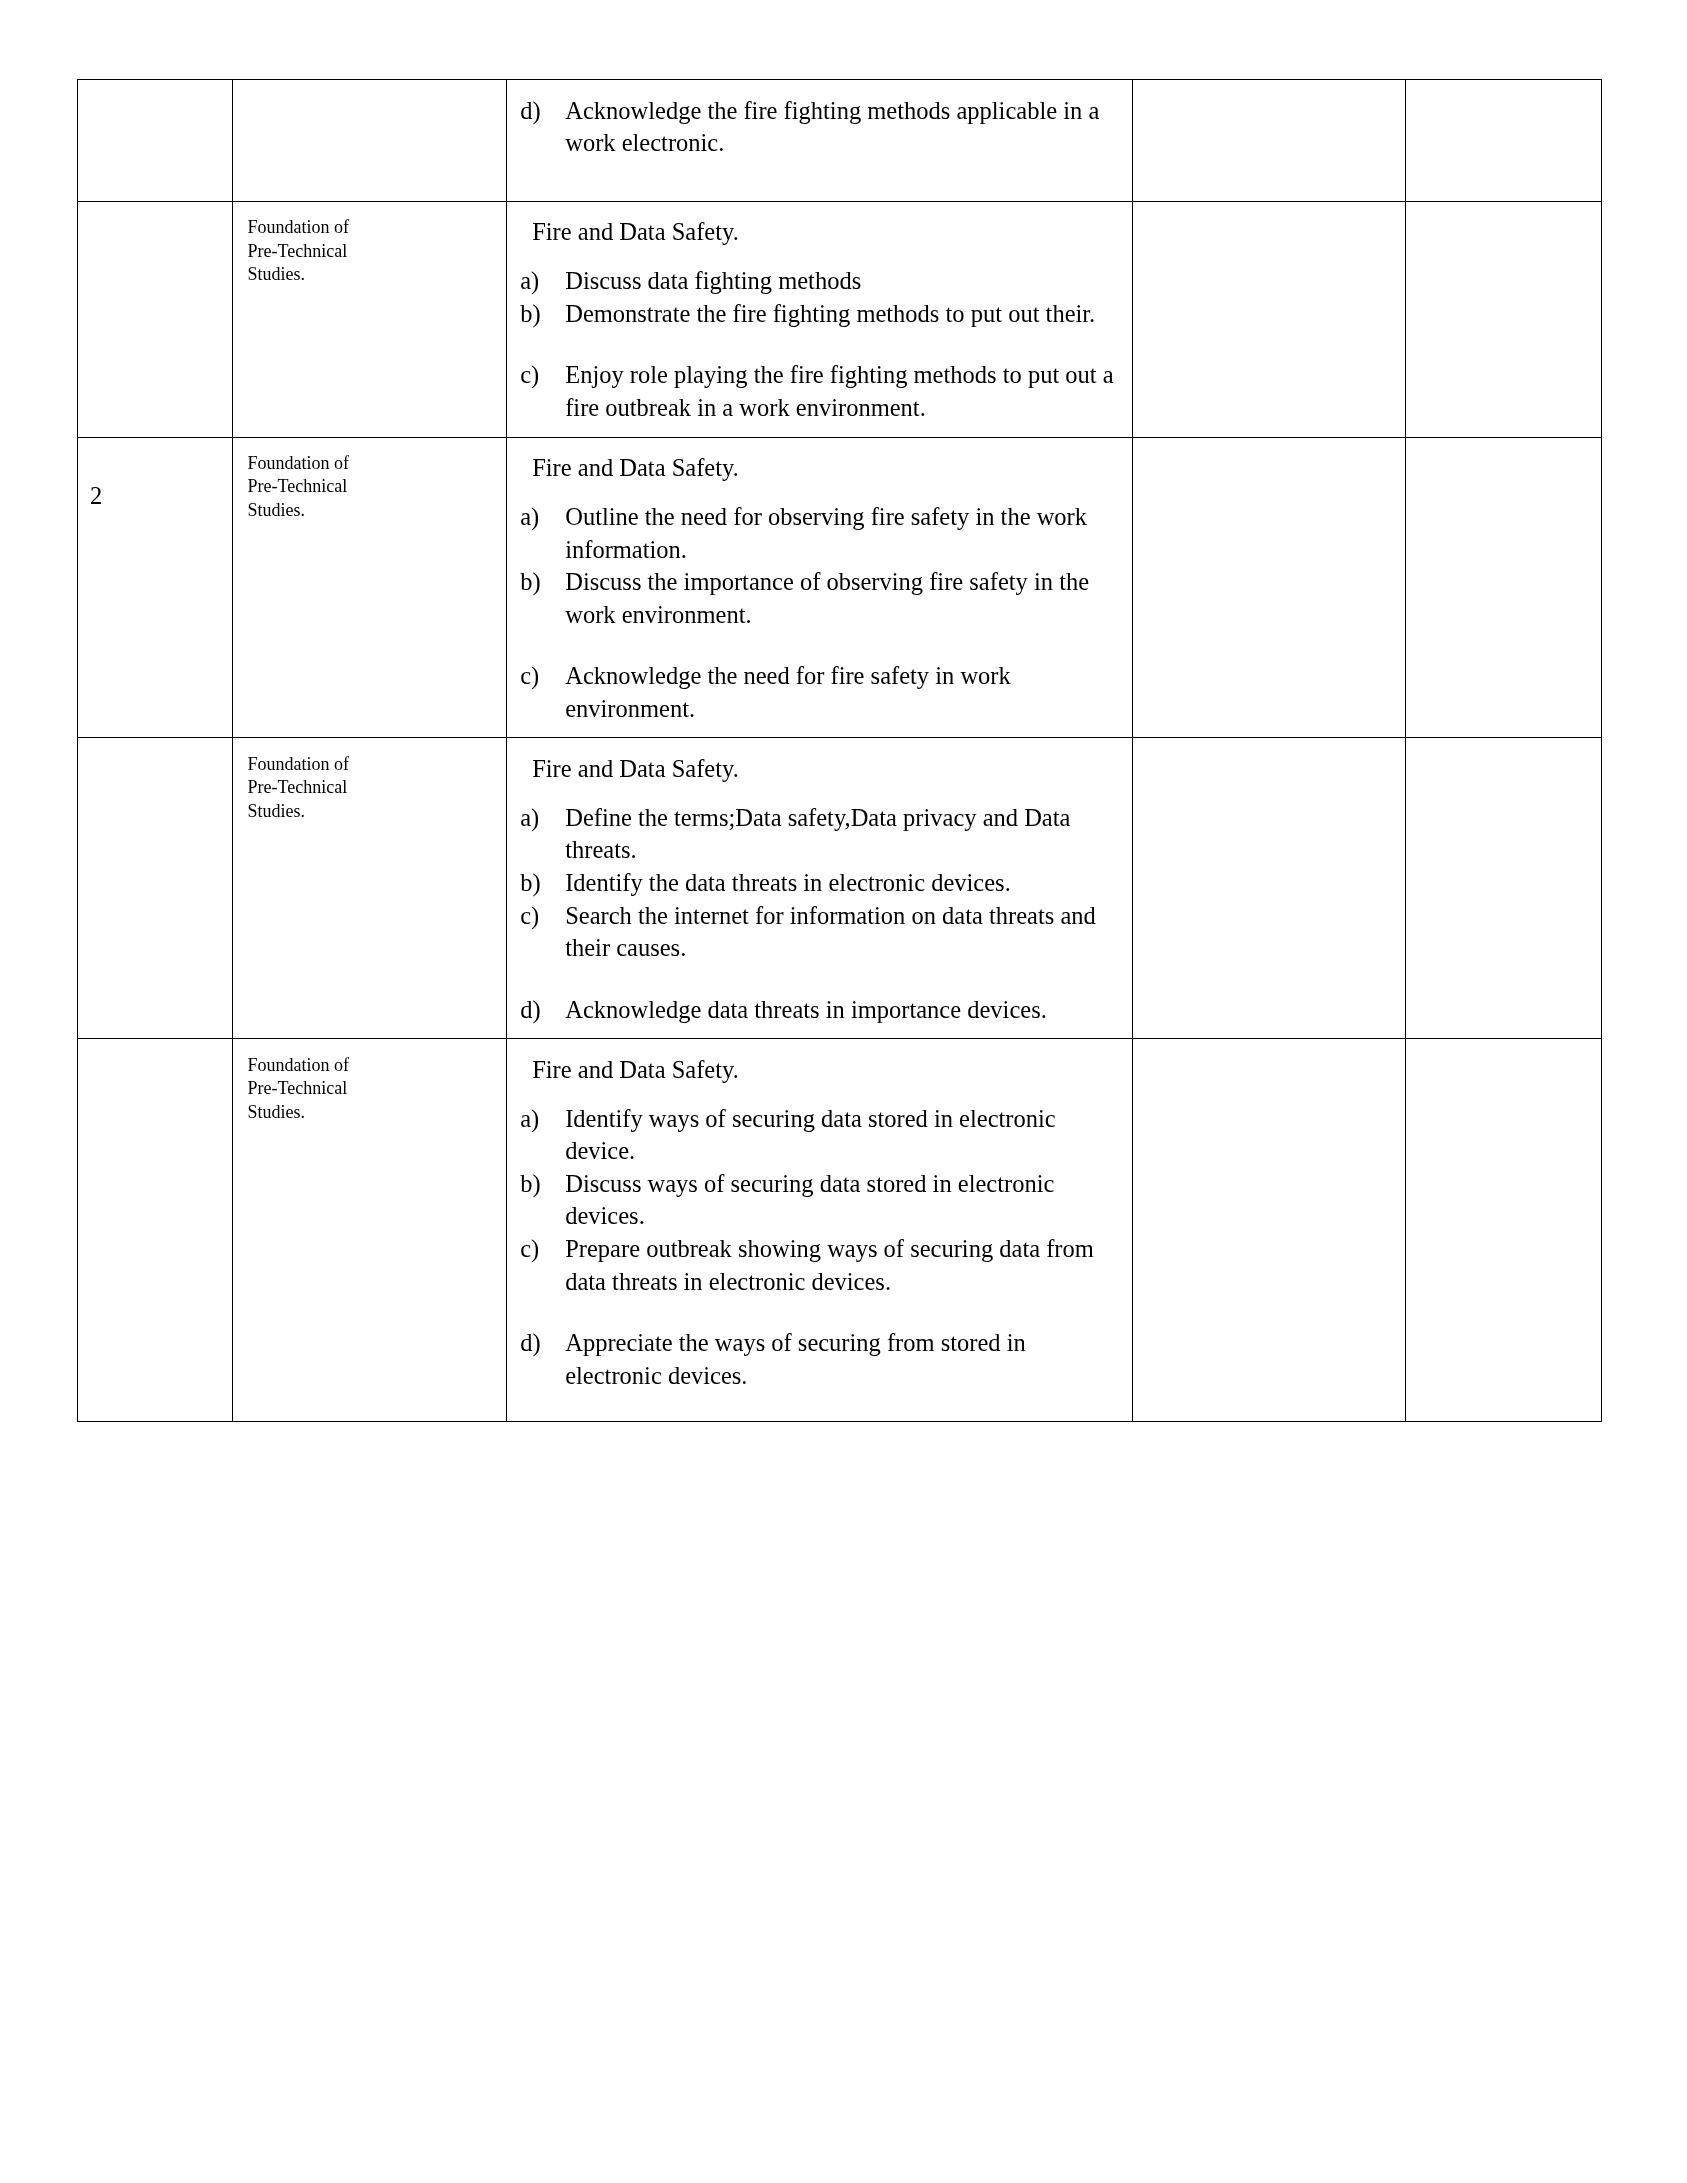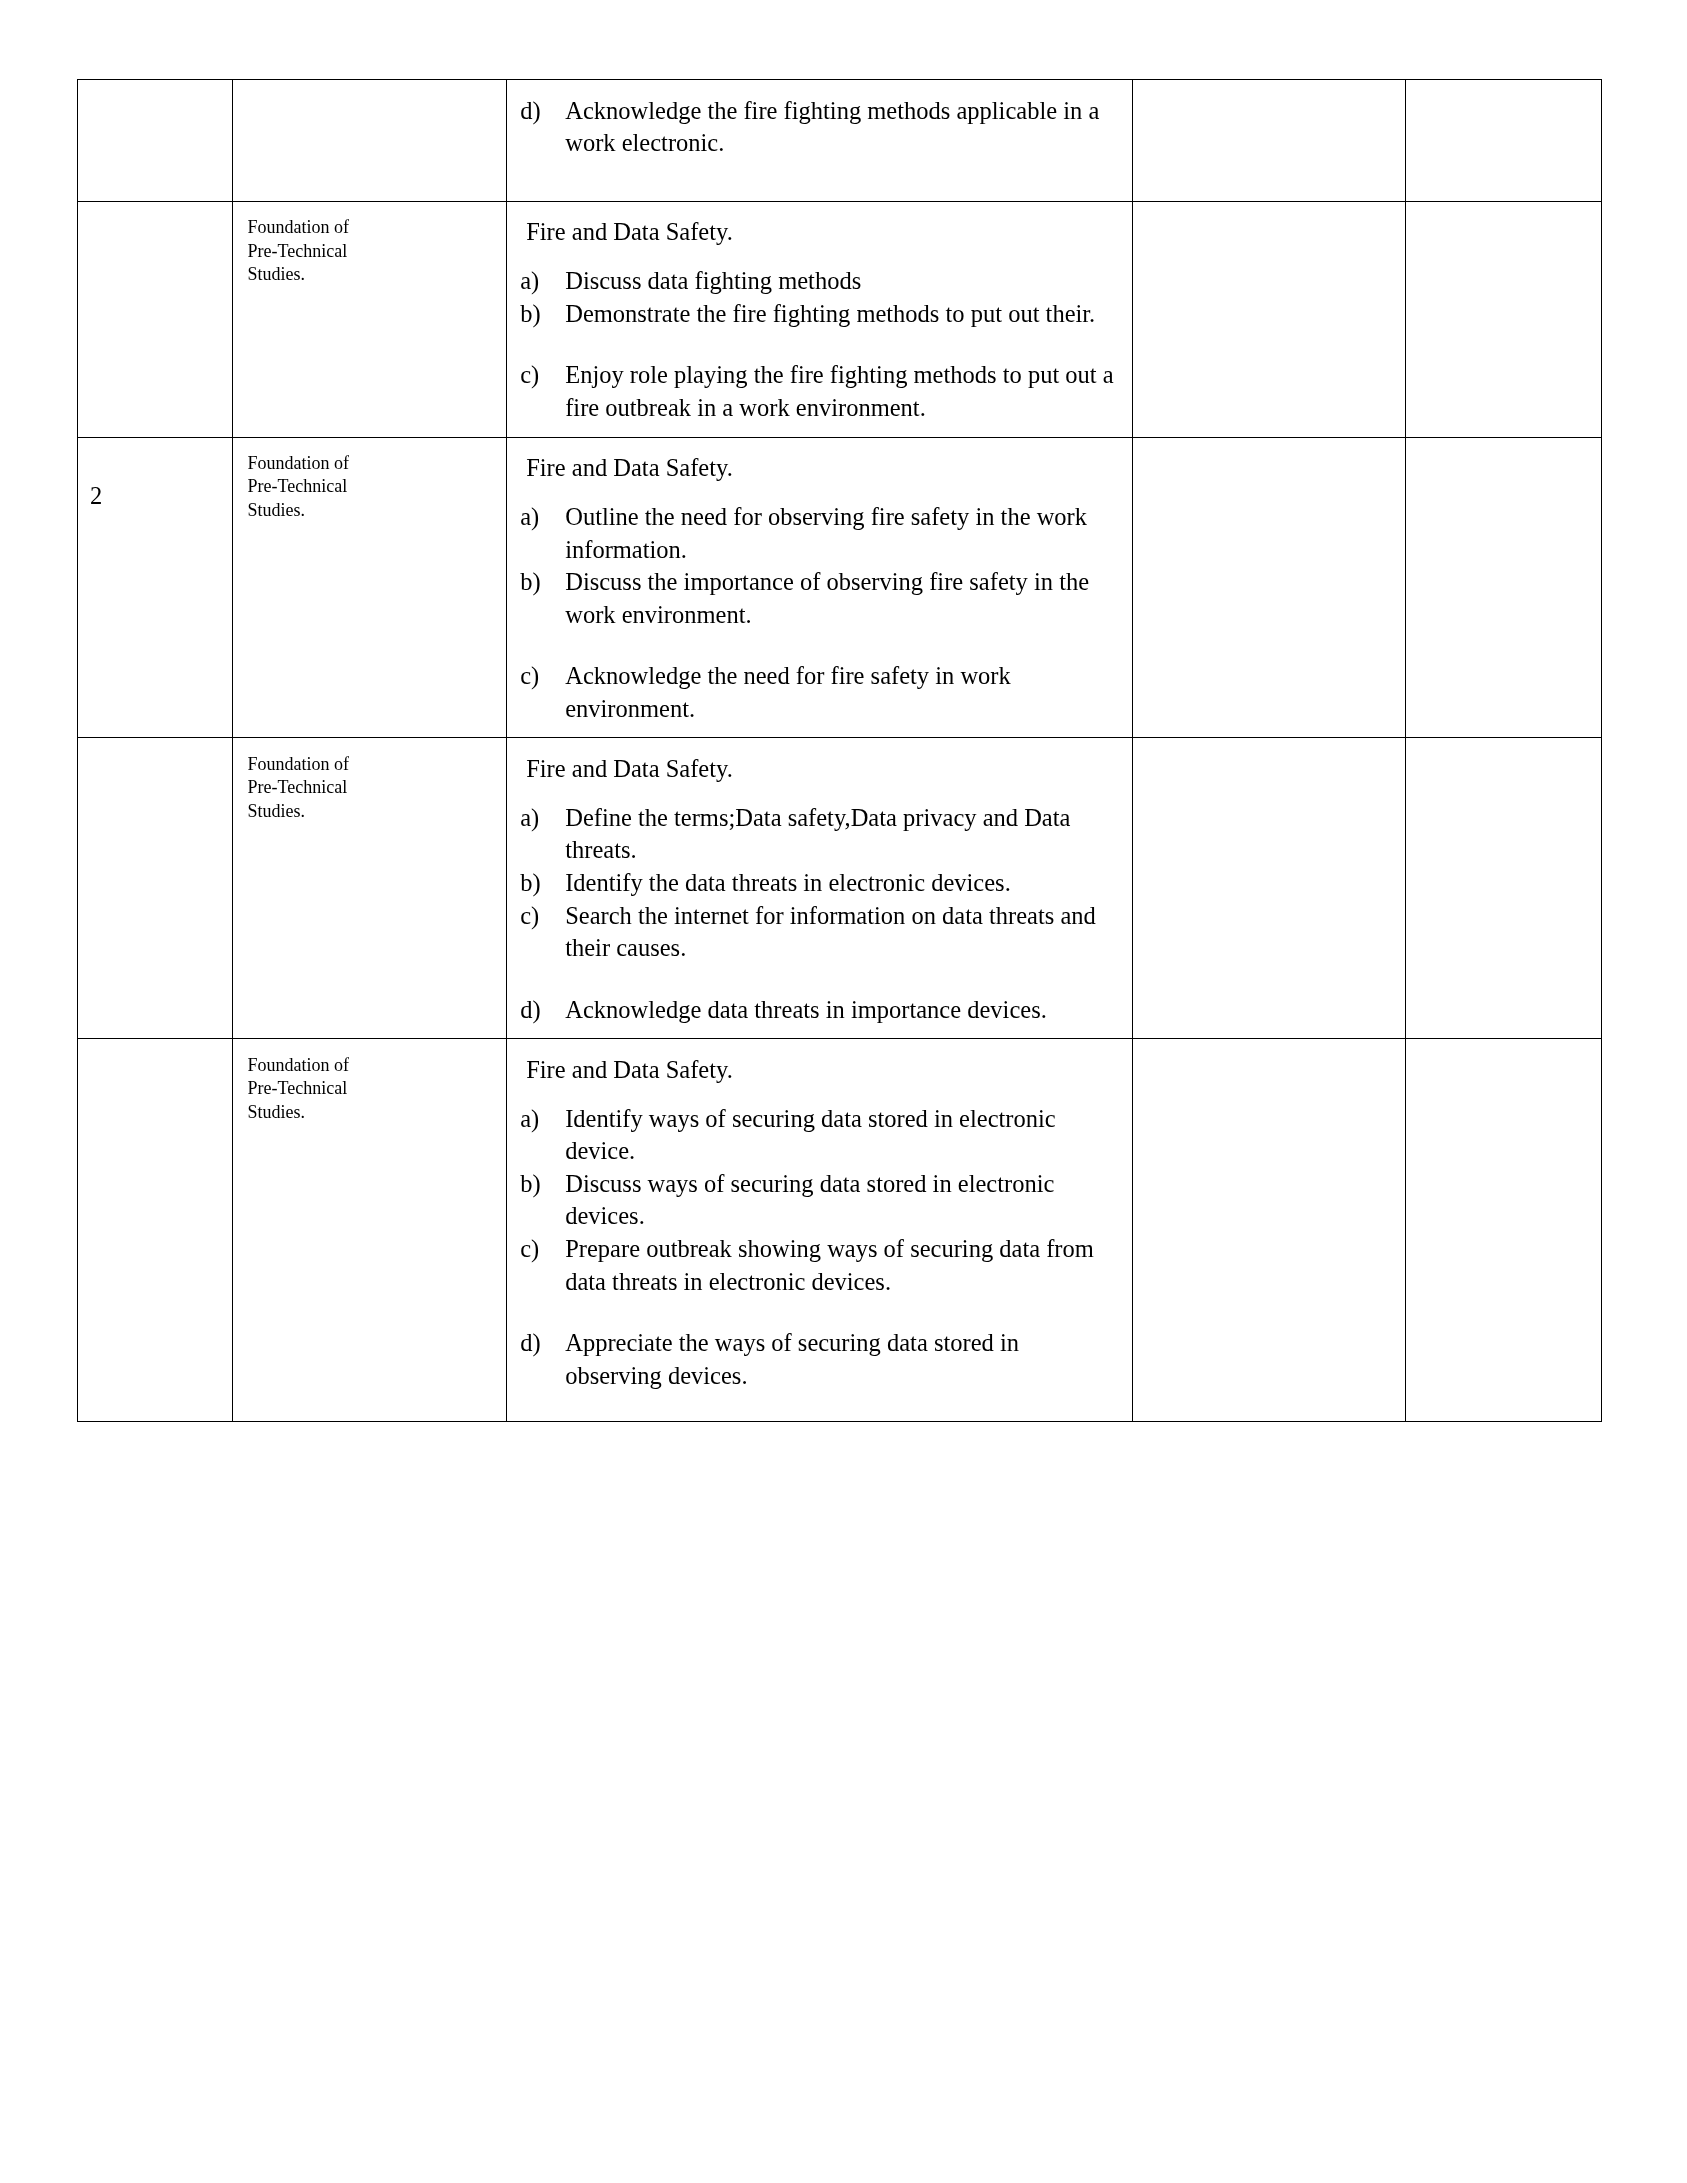--- a/index.html
+++ b/index.html
@@ -60,21 +60,21 @@
 
   .subject {
     font-size: 18px;
     line-height: 1.30;
   }
   .subject .ln { display: block; }
 
   .topic {
     font-size: 24.5px;
     line-height: 1.30;
-    margin: 0 0 0 6px;
+    margin: 0 0 0 12px;
   }
 
   ol.alpha {
     list-style: none;
     margin: 0;
     padding: 0;
   }
   ol.alpha > li {
     position: relative;
     font-size: 24.5px;
@@ -296,21 +296,21 @@
               </li>
               <li>
                 <span class="mk">c)</span>
                 <span>Prepare outbreak showing ways of securing data from data threats in electronic devices.</span>
               </li>
             </ol>
             <div class="gap-md"></div>
             <ol class="alpha">
               <li>
                 <span class="mk">d)</span>
-                <span>Appreciate the ways of securing data stored in observing devices.</span>
+                <span>Appreciate the ways of securing from stored in electronic devices.</span>
               </li>
             </ol>
             <div class="gap-sm"></div>
           </div>
         </td>
         <td>
           <div class="cell-pad"></div>
         </td>
         <td>
           <div class="cell-pad"></div>

